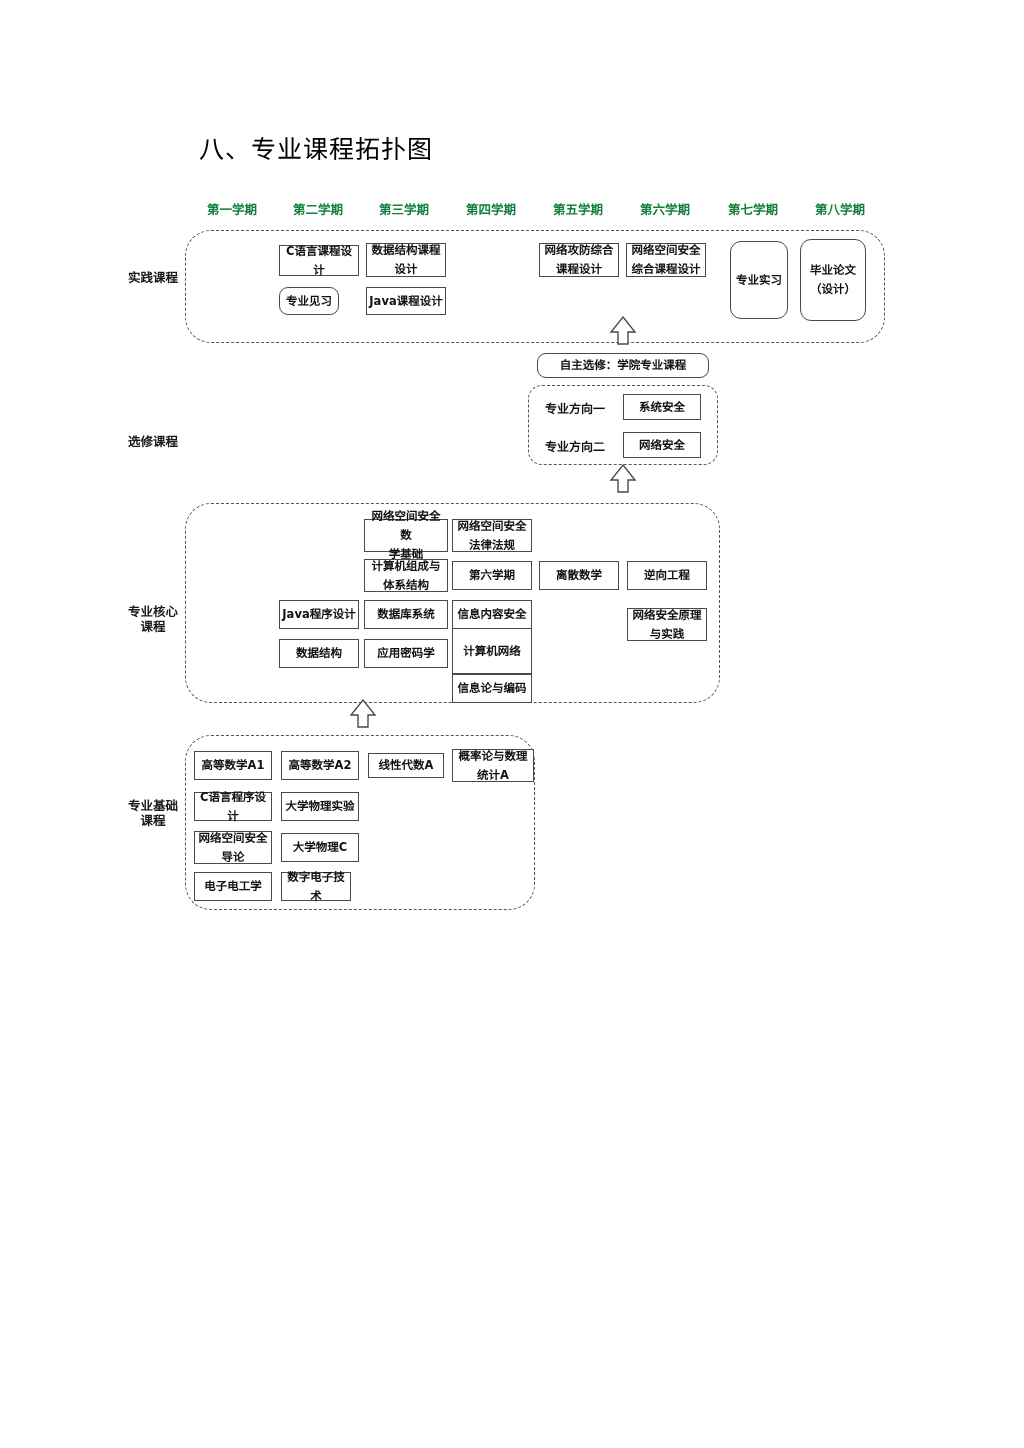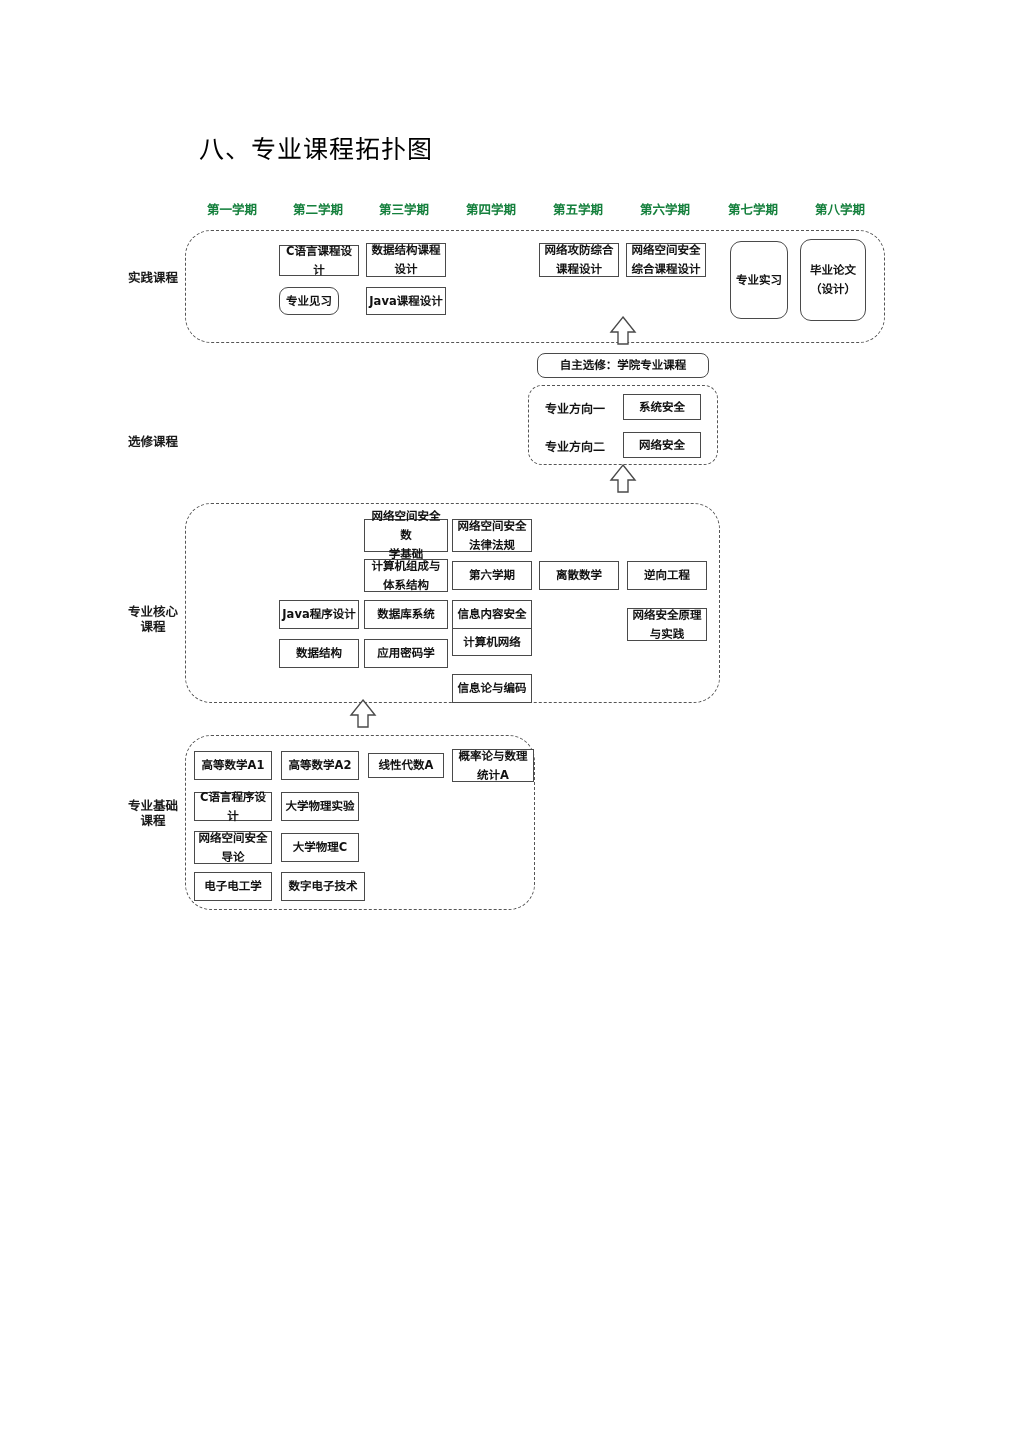--- a/index.html
+++ b/index.html
@@ -145,21 +145,21 @@
   <div class="course round-lg" style="left:730px; top:241px; width:58px; height:78px;">专业实习</div>
   <div class="course round-lg" style="left:800px; top:239px; width:66px; height:82px;">毕业论文
 （设计）</div>
 
   <div class="up-arrow" style="left:608px; top:315px;">
     <svg width="30" height="30" viewBox="0 0 30 30">
       <polygon points="15,2 27,17 20,17 20,29 10,29 10,17 3,17" fill="#ffffff" stroke="#4a4a4a" stroke-width="1.4"></polygon>
     </svg>
   </div>
 
-  <div class="course round" style="left:537px; top:353px; width:172px; height:25px;border-radius:8px;">自主选修：学院专业课程</div>
+  <div class="course round" style="left:537px; top:353px; width:172px; height:25px;">自主选修：学院专业课程</div>
 
   <div class="group-box tight" style="left:528px; top:385px; width:190px; height:80px;"></div>
 
   <div class="plain-label" style="left:535px; top:396px; width:80px; height:22px;">专业方向一</div>
   <div class="course" style="left:623px; top:394px; width:78px; height:26px;">系统安全</div>
 
   <div class="plain-label" style="left:535px; top:434px; width:80px; height:22px;">专业方向二</div>
   <div class="course" style="left:623px; top:432px; width:78px; height:26px;">网络安全</div>
 
   <div class="up-arrow" style="left:608px; top:463px;">
@@ -182,21 +182,21 @@
   <div class="course" style="left:627px; top:561px; width:80px; height:29px;">逆向工程</div>
 
   <div class="course" style="left:279px; top:600px; width:80px; height:29px;">Java程序设计</div>
   <div class="course" style="left:364px; top:600px; width:84px; height:29px;">数据库系统</div>
   <div class="course" style="left:452px; top:600px; width:80px; height:29px;">信息内容安全</div>
   <div class="course" style="left:627px; top:608px; width:80px; height:33px;">网络安全原理
 与实践</div>
 
   <div class="course" style="left:279px; top:639px; width:80px; height:29px;">数据结构</div>
   <div class="course" style="left:364px; top:639px; width:84px; height:29px;">应用密码学</div>
-  <div class="course" style="left:452px; top:628px; width:80px; height:28px;">计算机网络</div>
+  <div class="course" style="left:452px; top:628px; width:80px; height:46px;">计算机网络</div>
 
   <div class="course" style="left:452px; top:674px; width:80px; height:29px;">信息论与编码</div>
 
   <div class="up-arrow" style="left:348px; top:698px;">
     <svg width="30" height="30" viewBox="0 0 30 30">
       <polygon points="15,2 27,17 20,17 20,29 10,29 10,17 3,17" fill="#ffffff" stroke="#4a4a4a" stroke-width="1.4"></polygon>
     </svg>
   </div>
 
   <div class="group-box" style="left:185px; top:735px; width:350px; height:175px;"></div>
@@ -208,15 +208,15 @@
 统计A</div>
 
   <div class="course" style="left:194px; top:792px; width:78px; height:29px;">C语言程序设计</div>
   <div class="course" style="left:281px; top:792px; width:78px; height:29px;">大学物理实验</div>
 
   <div class="course" style="left:194px; top:831px; width:78px; height:33px;">网络空间安全
 导论</div>
   <div class="course" style="left:281px; top:833px; width:78px; height:29px;">大学物理C</div>
 
   <div class="course" style="left:194px; top:872px; width:78px; height:29px;">电子电工学</div>
-  <div class="course" style="left:281px; top:872px; width:84px; height:29px;">数字电子技术</div>
+  <div class="course" style="left:281px; top:872px; width:70px; height:29px;">数字电子技术</div>
 
 </div>
 
 </body></html>

